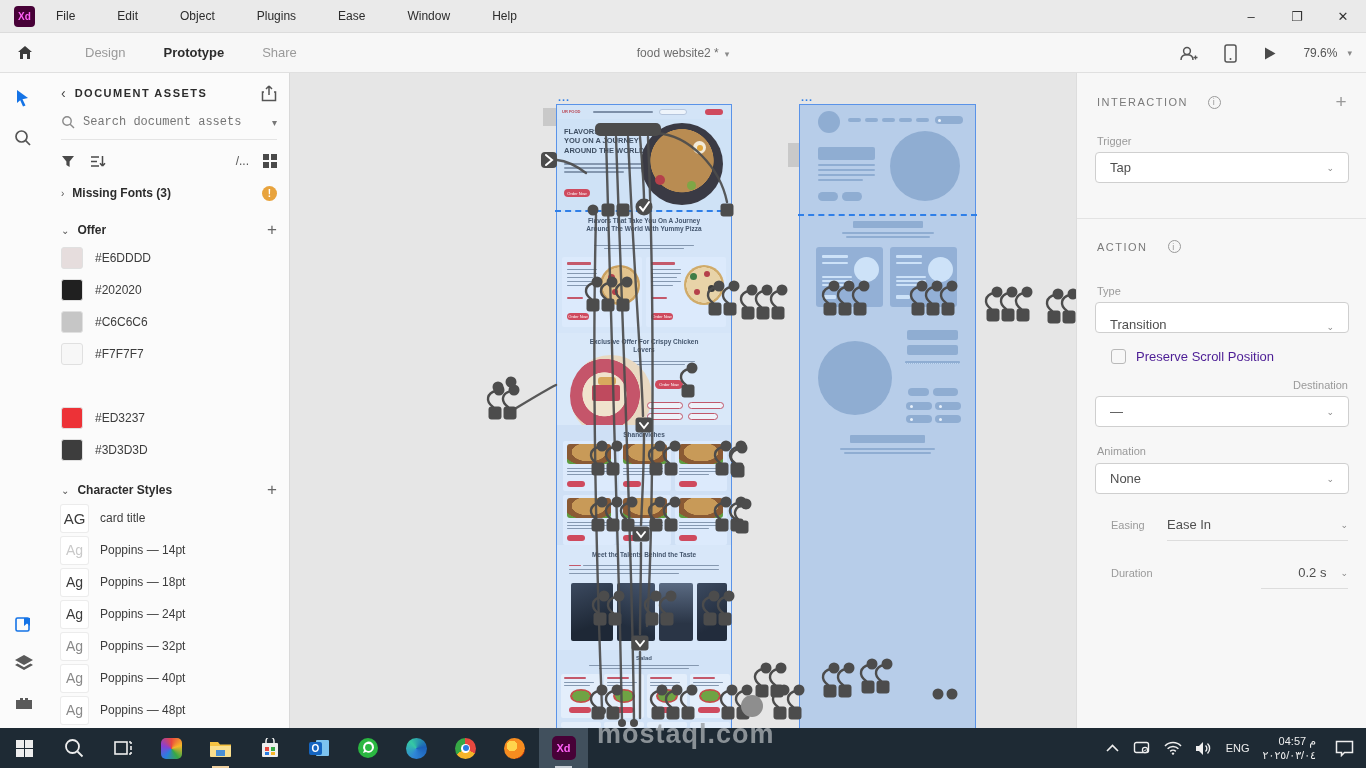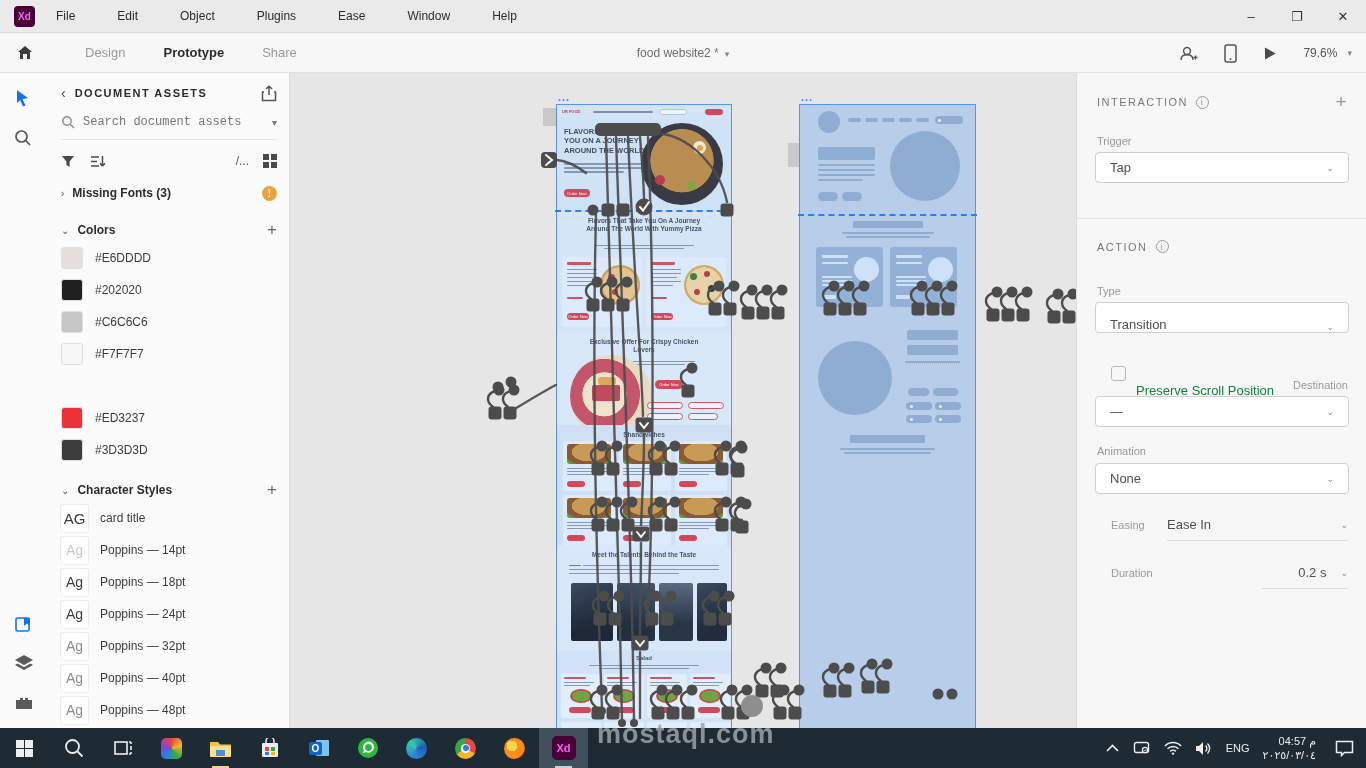--- a/index.html
+++ b/index.html
@@ -56,21 +56,21 @@
   .h-red { background:#cf4a5e; color:#fff; font-size:4px; display:flex; align-items:center; justify-content:center; }
   .ab-heading { position:absolute; color:#44566e; font-weight:bold; text-align:center; line-height:1.25; }
   .frag { position:absolute; background:#c2c2c2; opacity:.8; }
   #wires { position:absolute; left:0; top:0; pointer-events:none; }
   .card { position:absolute; background:#dceafc; border-radius:2px; }
   .wcard { position:absolute; background:#93b0d6; border-radius:3px; }
 
   
   .inspector { position:absolute; left:1076px; top:0; width:290px; height:655px; background:#f7f7f7; border-left:1px solid #ddd; z-index:20; }
   .i-row { position:absolute; left:20px; right:18px; }
-  .i-hdr { font-size:11px; letter-spacing:1.5px; color:#7a7a7a; display:flex; align-items:center; gap:8px; }
+  .i-hdr { font-size:11px; letter-spacing:1.5px; color:#7a7a7a; display:flex; align-items:center; gap:20px; }
   .info-ic { width:13px; height:13px; border:1px solid #9a9a9a; border-radius:50%; font-size:9px; color:#9a9a9a; display:inline-flex; align-items:center; justify-content:center; font-style:normal; }
   .i-label { font-size:11px; color:#9a9a9a; }
   .dd { position:absolute; left:18px; width:254px; height:31px; background:#fff; border:1px solid #cfcfcf; border-radius:4px; display:flex; align-items:center; padding:0 14px; font-size:13px; color:#4f4f4f; }
   .dd .chev, .inline-dd .chev { margin-left:auto; font-size:9px; color:#888; }
   .i-div { position:absolute; left:0; right:0; height:1px; background:#e3e3e3; }
   .cb { width:15px; height:15px; border:1.5px solid #b9b9b9; border-radius:3px; }
   .inline-dd { display:flex; align-items:center; font-size:13px; color:#4f4f4f; }
 
   
   .taskbar { position:absolute; left:0; top:728px; width:1366px; height:40px; background:#1e2a34; display:flex; align-items:center; z-index:40; }
@@ -219,21 +219,21 @@
             </svg>
         </span>
       </div>
       <div class="a-row" style="top:110px;height:20px;">
         <span class="chev-s">›</span>
         <span class="sec-hdr">Missing Fonts (3)</span>
         <span class="warn-badge">!</span>
       </div>
       <div class="a-row" style="top:147px;height:20px;">
         <span class="chev-s">⌄</span>
-        <span class="sec-hdr">Colors</span>
+        <span class="sec-hdr">Offer</span>
         <span class="plus">+</span>
       </div>
 
       <div class="a-row" style="top:172px;height:26px;">
           <span class="swatch" style="background-color: rgb(230, 221, 221);"></span>
           <span class="sw-label">#E6DDDD</span>
         </div>
       <div class="a-row" style="top:204px;height:26px;">
           <span class="swatch" style="background-color: rgb(32, 32, 32);"></span>
           <span class="sw-label">#202020</span>
@@ -775,21 +775,21 @@
         <span>ACTION</span>
         <span class="info-ic">i</span>
       </div>
       <div class="i-row i-label" style="top:212px;">Type</div>
       <div class="dd" style="top:229px;align-items:flex-end;">
         <span>Transition</span>
           <span class="chev">⌄</span>
       </div>
       <div class="i-row" style="top:276px;left:34px;display:flex;align-items:center;gap:10px;">
         <span class="cb"></span>
-        <span style="font-size:13px;color:#15803d;margin-top:34px;">Preserve Scroll Position</span>
+        <span style="font-size:13px;color:#4c1d95;">Preserve Scroll Position</span>
       </div>
       <div class="i-row i-label" style="top:306px;text-align:right;">Destination</div>
       <div class="dd" style="top:323px;">
         <span>—</span>
           <span class="chev">⌄</span>
       </div>
       <div class="i-row i-label" style="top:372px;">Animation</div>
       <div class="dd" style="top:390px;">
         <span>None</span>
           <span class="chev">⌄</span>

